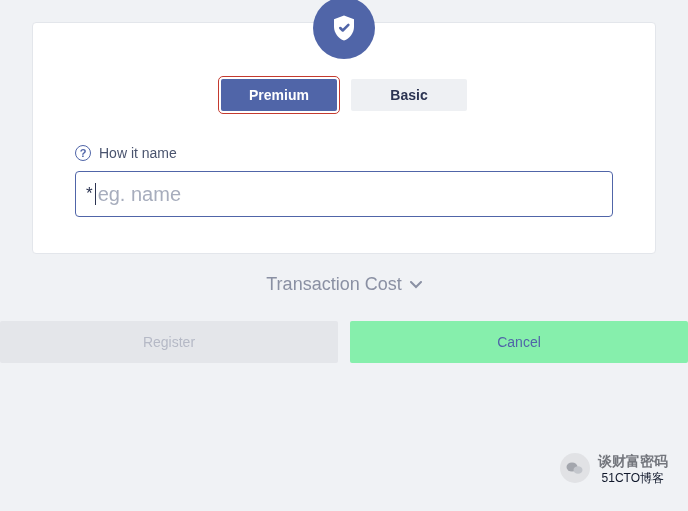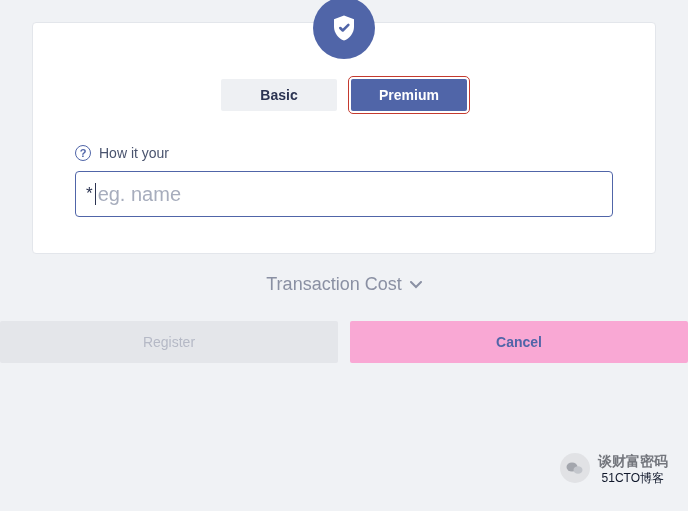--- a/index.html
+++ b/index.html
@@ -149,23 +149,23 @@
     border-radius: 2px;
     font-size: 14px;
     font-weight: 500;
     cursor: pointer;
   }
   .btn-register {
     background: #e4e6ea;
     color: #b5b9c6;
   }
   .btn-cancel {
-    background: #f9a8d4;
+    background: #86efac;
     color: #5065a8;
-    font-weight: 700;
+    font-weight: 400;
   }
   .watermark {
     position: absolute;
     right: 20px;
     bottom: 28px;
     display: flex;
     align-items: flex-start;
     gap: 8px;
     opacity: 0.75;
   }
@@ -198,28 +198,28 @@
 
 <div class="card">
   <div class="badge">
     <svg width="30" height="30" viewBox="0 0 24 24">
       <path d="M12 2 L4 5 L4 11 C4 16 7.5 20.5 12 22 C16.5 20.5 20 16 20 11 L20 5 Z" fill="#fff"></path>
       <path d="M9 12 L11 14 L15.5 9.5" stroke="#5065a8" stroke-width="2" fill="none" stroke-linecap="round" stroke-linejoin="round"></path>
     </svg>
   </div>
 
   <div class="tabs">
+    <div class="tab tab-premium">Premium</div>
     <div class="tab tab-basic">Basic</div>
-    <div class="tab tab-premium">Premium</div>
   </div>
 
   <div class="label-row">
     <div class="label-right">
       <span class="help-circle">?</span>
-      <span>How it your</span>
+      <span>How it name</span>
     </div>
   </div>
 
   <div class="input-wrap">
     <span class="prefix">*</span>
     <span class="cursor-line"></span>
     <input class="name-input" type="text" placeholder="eg. name" style="">
   </div>
 </div>
 

